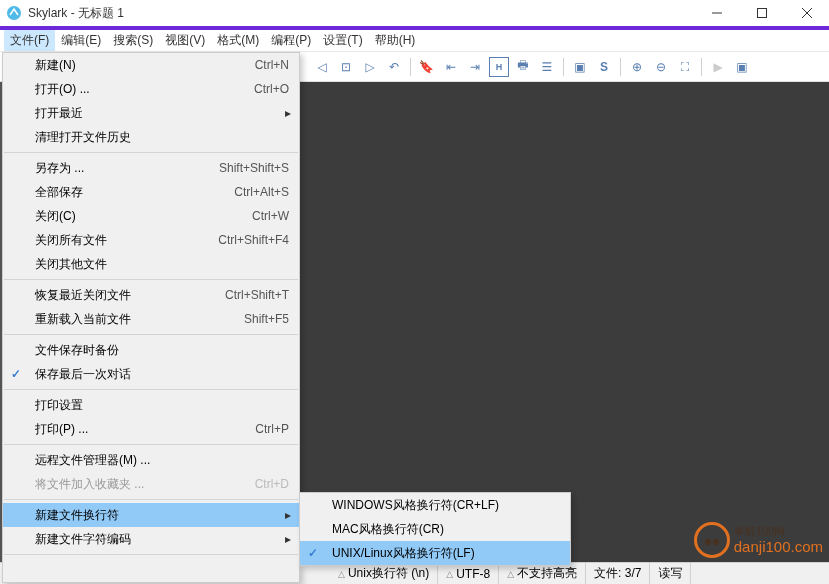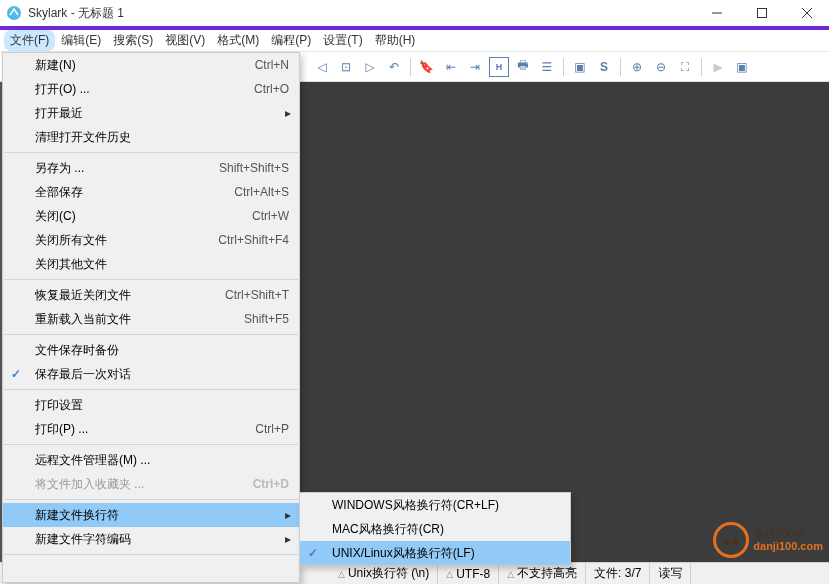--- a/index.html
+++ b/index.html
@@ -6,55 +6,55 @@
 body { width: 829px; height: 584px; background: #fff; overflow: hidden; position: relative; }
 
 .titlebar { height: 30px; display: flex; align-items: center; padding-left: 6px; background: #fff; border-bottom: 4px solid #6d28d9; }
 .titlebar .app-icon { width: 16px; height: 16px; margin-right: 6px; display: flex; align-items: center; justify-content: center; }
 .titlebar .title { color: #333; flex: 1; }
 .titlebar .win-controls { display: flex; }
 .titlebar .win-btn { width: 45px; height: 30px; display: flex; align-items: center; justify-content: center; color: #555; }
 
 .menubar { height: 22px; display: flex; align-items: center; padding-left: 4px; background: #fff; border-bottom: 1px solid #e8e8e8; }
 .menubar .menu-item { padding: 2px 6px; color: #333; }
-.menubar .menu-item.active { background: #cce8ff; border-radius: 7px; }
+.menubar .menu-item.active { background: #cce8ff; }
 
 .toolbar { height: 30px; display: flex; align-items: center; padding-left: 8px; gap: 4px; border-bottom: 1px solid #e0e0e0; }
 .toolbar .tb-btn { width: 20px; height: 20px; display: flex; align-items: center; justify-content: center; color: #5a7fb0; }
 .toolbar .sep { width: 1px; height: 18px; background: #d0d0d0; margin: 0 2px; }
 
 .dropdown { position: absolute; top: 52px; left: 2px; width: 298px; background: #f0f0f0; border: 1px solid #cccccc; box-shadow: 3px 3px 6px rgba(0,0,0,0.2); z-index: 10; }
 .dropdown .dd-item { height: 24px; display: flex; align-items: center; padding-left: 32px; padding-right: 10px; position: relative; }
 .dropdown .dd-item .label { flex: 1; color: #000; }
 .dropdown .dd-item .shortcut { color: #555; }
 .dropdown .dd-item .arrow { position: absolute; right: 8px; color: #333; }
 .dropdown .dd-item .check { position: absolute; left: 8px; color: #3a7fd0; font-weight: bold; }
 .dropdown .dd-item.disabled .label { color: #999; }
-.dropdown .dd-item.disabled .shortcut { color: #bbb; font-weight: bold; }
+.dropdown .dd-item.disabled .shortcut { color: #bbb; }
 .dropdown .dd-item.highlight { background: #91c9f7; }
 .dropdown .dd-sep { height: 1px; background: #d4d4d4; margin: 3px 1px; }
 
 .submenu { position: absolute; top: 492px; left: 299px; width: 272px; background: #f0f0f0; border: 1px solid #cccccc; box-shadow: 3px 3px 6px rgba(0,0,0,0.2); z-index: 11; }
 .submenu .sm-item { height: 24px; display: flex; align-items: center; padding-left: 32px; padding-right: 10px; position: relative; }
 .submenu .sm-item .check { position: absolute; left: 8px; color: #3a7fd0; font-weight: bold; }
 .submenu .sm-item.highlight { background: #91c9f7; }
 
 .editor { position: absolute; top: 82px; left: 0; right: 0; bottom: 22px; background: #3c3c3c; }
 .editor .gutter { position: absolute; top: 0; left: 0; width: 8px; bottom: 0; background: #555; }
 
 .statusbar { position: absolute; bottom: 0; left: 0; right: 0; height: 22px; display: flex; align-items: center; background: #f0f0f0; border-top: 1px solid #d0d0d0; font-size: 11px; }
 .statusbar .cell { padding: 0 8px; border-right: 1px solid #d0d0d0; display: flex; align-items: center; gap: 3px; height: 100%; }
 .statusbar .tri { color: #888; font-size: 9px; }
 
 .watermark { position: absolute; right: 6px; bottom: 26px; display: flex; align-items: center; gap: 4px; opacity: 0.85; z-index: 2; }
 .watermark .logo { width: 36px; height: 36px; border-radius: 50%; border: 3px solid #ff7a1a; position: relative; }
 .watermark .logo::before, .watermark .logo::after { content:""; position:absolute; width:6px; height:6px; background:#4b2e1a; border-radius:50%; top:14px; }
 .watermark .logo::before { left:8px; } .watermark .logo::after { right:8px; }
 .watermark .txt { color:#4b2e1a; font-size:11px; line-height:1.1; }
-.watermark .sub { color:#ff7a1a; font-size:11px;font-weight:bold; }
+.watermark .sub { color:#ff7a1a; font-size:15px; }
 </style>
 </head>
 <body>
 
 <div class="titlebar">
   <span class="app-icon">
     <svg width="16" height="16" viewBox="0 0 16 16">
         <circle cx="8" cy="8" r="7" fill="#4fb9e8"></circle>
         <path d="M4 10 L8 4 L12 10" stroke="#fff" stroke-width="1.5" fill="none"></path>
       </svg>

